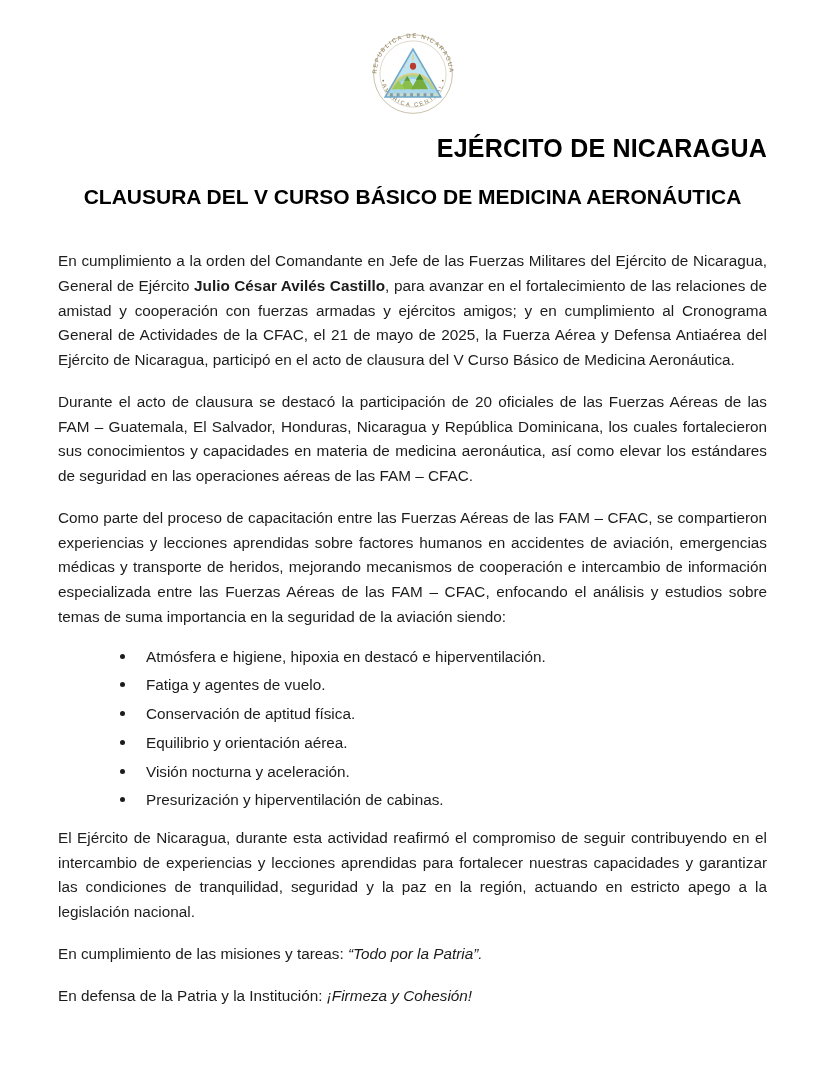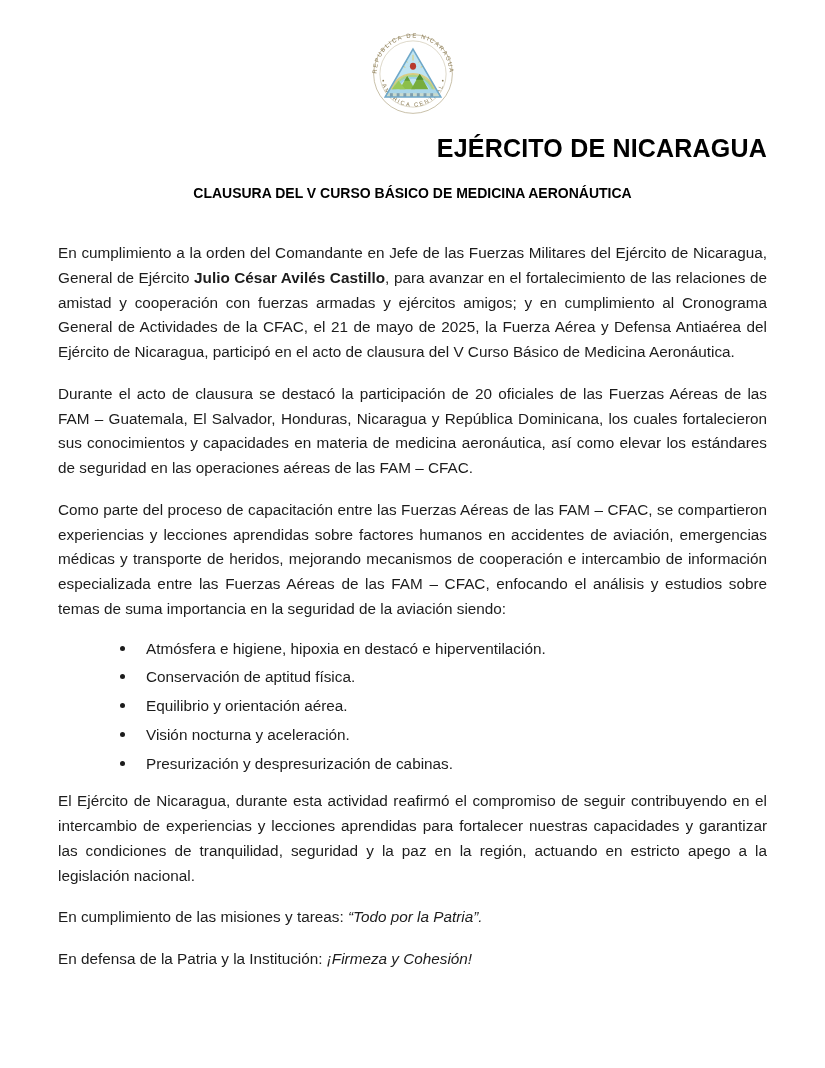--- a/index.html
+++ b/index.html
@@ -53,21 +53,21 @@
   }
   .nota-line span {
     font-size: 19px;
     font-weight: bold;
     text-decoration: underline;
     text-underline-offset: 3px;
     color: #000;
   }
   .subject {
     text-align: center;
-    font-size: 14px;
+    font-size: 21px;
     font-weight: bold;
     margin-top: 22px;
     color: #000;
   }
 
   
   .body-block { margin-top: 40px; }
 
   p.para {
     text-align: justify;
@@ -185,24 +185,25 @@
   <div class="body-block">
 
     <p class="para"><span>En cumplimiento a la orden del Comandante en Jefe de las Fuerzas Militares del Ejército de Nicaragua, General de Ejército </span><b>Julio César Avilés Castillo</b><span>, para avanzar en el fortalecimiento de las relaciones de amistad y cooperación con fuerzas armadas y ejércitos amigos; y en cumplimiento al Cronograma General de Actividades de la CFAC, el 21 de mayo de 2025, la Fuerza Aérea y Defensa Antiaérea del Ejército de Nicaragua, participó en el acto de clausura del V Curso Básico de Medicina Aeronáutica.</span></p>
 
     <p class="para">Durante el acto de clausura se destacó la participación de 20 oficiales de las Fuerzas Aéreas de las FAM – Guatemala, El Salvador, Honduras, Nicaragua y República Dominicana, los cuales fortalecieron sus conocimientos y capacidades en materia de medicina aeronáutica, así como elevar los estándares de seguridad en las operaciones aéreas de las FAM – CFAC.</p>
 
     <p class="para tight">Como parte del proceso de capacitación entre las Fuerzas Aéreas de las FAM – CFAC, se compartieron experiencias y lecciones aprendidas sobre factores humanos en accidentes de aviación, emergencias médicas y transporte de heridos, mejorando mecanismos de cooperación e intercambio de información especializada entre las Fuerzas Aéreas de las FAM – CFAC, enfocando el análisis y estudios sobre temas de suma importancia en la seguridad de la aviación siendo:</p>
 
     <ul class="bullets">
       <li>Atmósfera e higiene, hipoxia en destacó e hiperventilación.</li>
+      <li>Fatiga y agentes de vuelo.</li>
       <li>Conservación de aptitud física.</li>
       <li>Equilibrio y orientación aérea.</li>
       <li>Visión nocturna y aceleración.</li>
-      <li>Presurización y despresurización de cabinas.</li>
+      <li>Presurización y hiperventilación de cabinas.</li>
     </ul>
 
     <p class="para">El Ejército de Nicaragua, durante esta actividad reafirmó el compromiso de seguir contribuyendo en el intercambio de experiencias y lecciones aprendidas para fortalecer nuestras capacidades y garantizar las condiciones de tranquilidad, seguridad y la paz en la región, actuando en estricto apego a la legislación nacional.</p>
 
     <p class="para"><span>En cumplimiento de las misiones y tareas: </span><span class="motto">“Todo por la Patria”.</span></p>
 
     <p class="para"><span>En defensa de la Patria y la Institución: </span><span class="motto">¡Firmeza y Cohesión!</span></p>
 
   </div>
 

